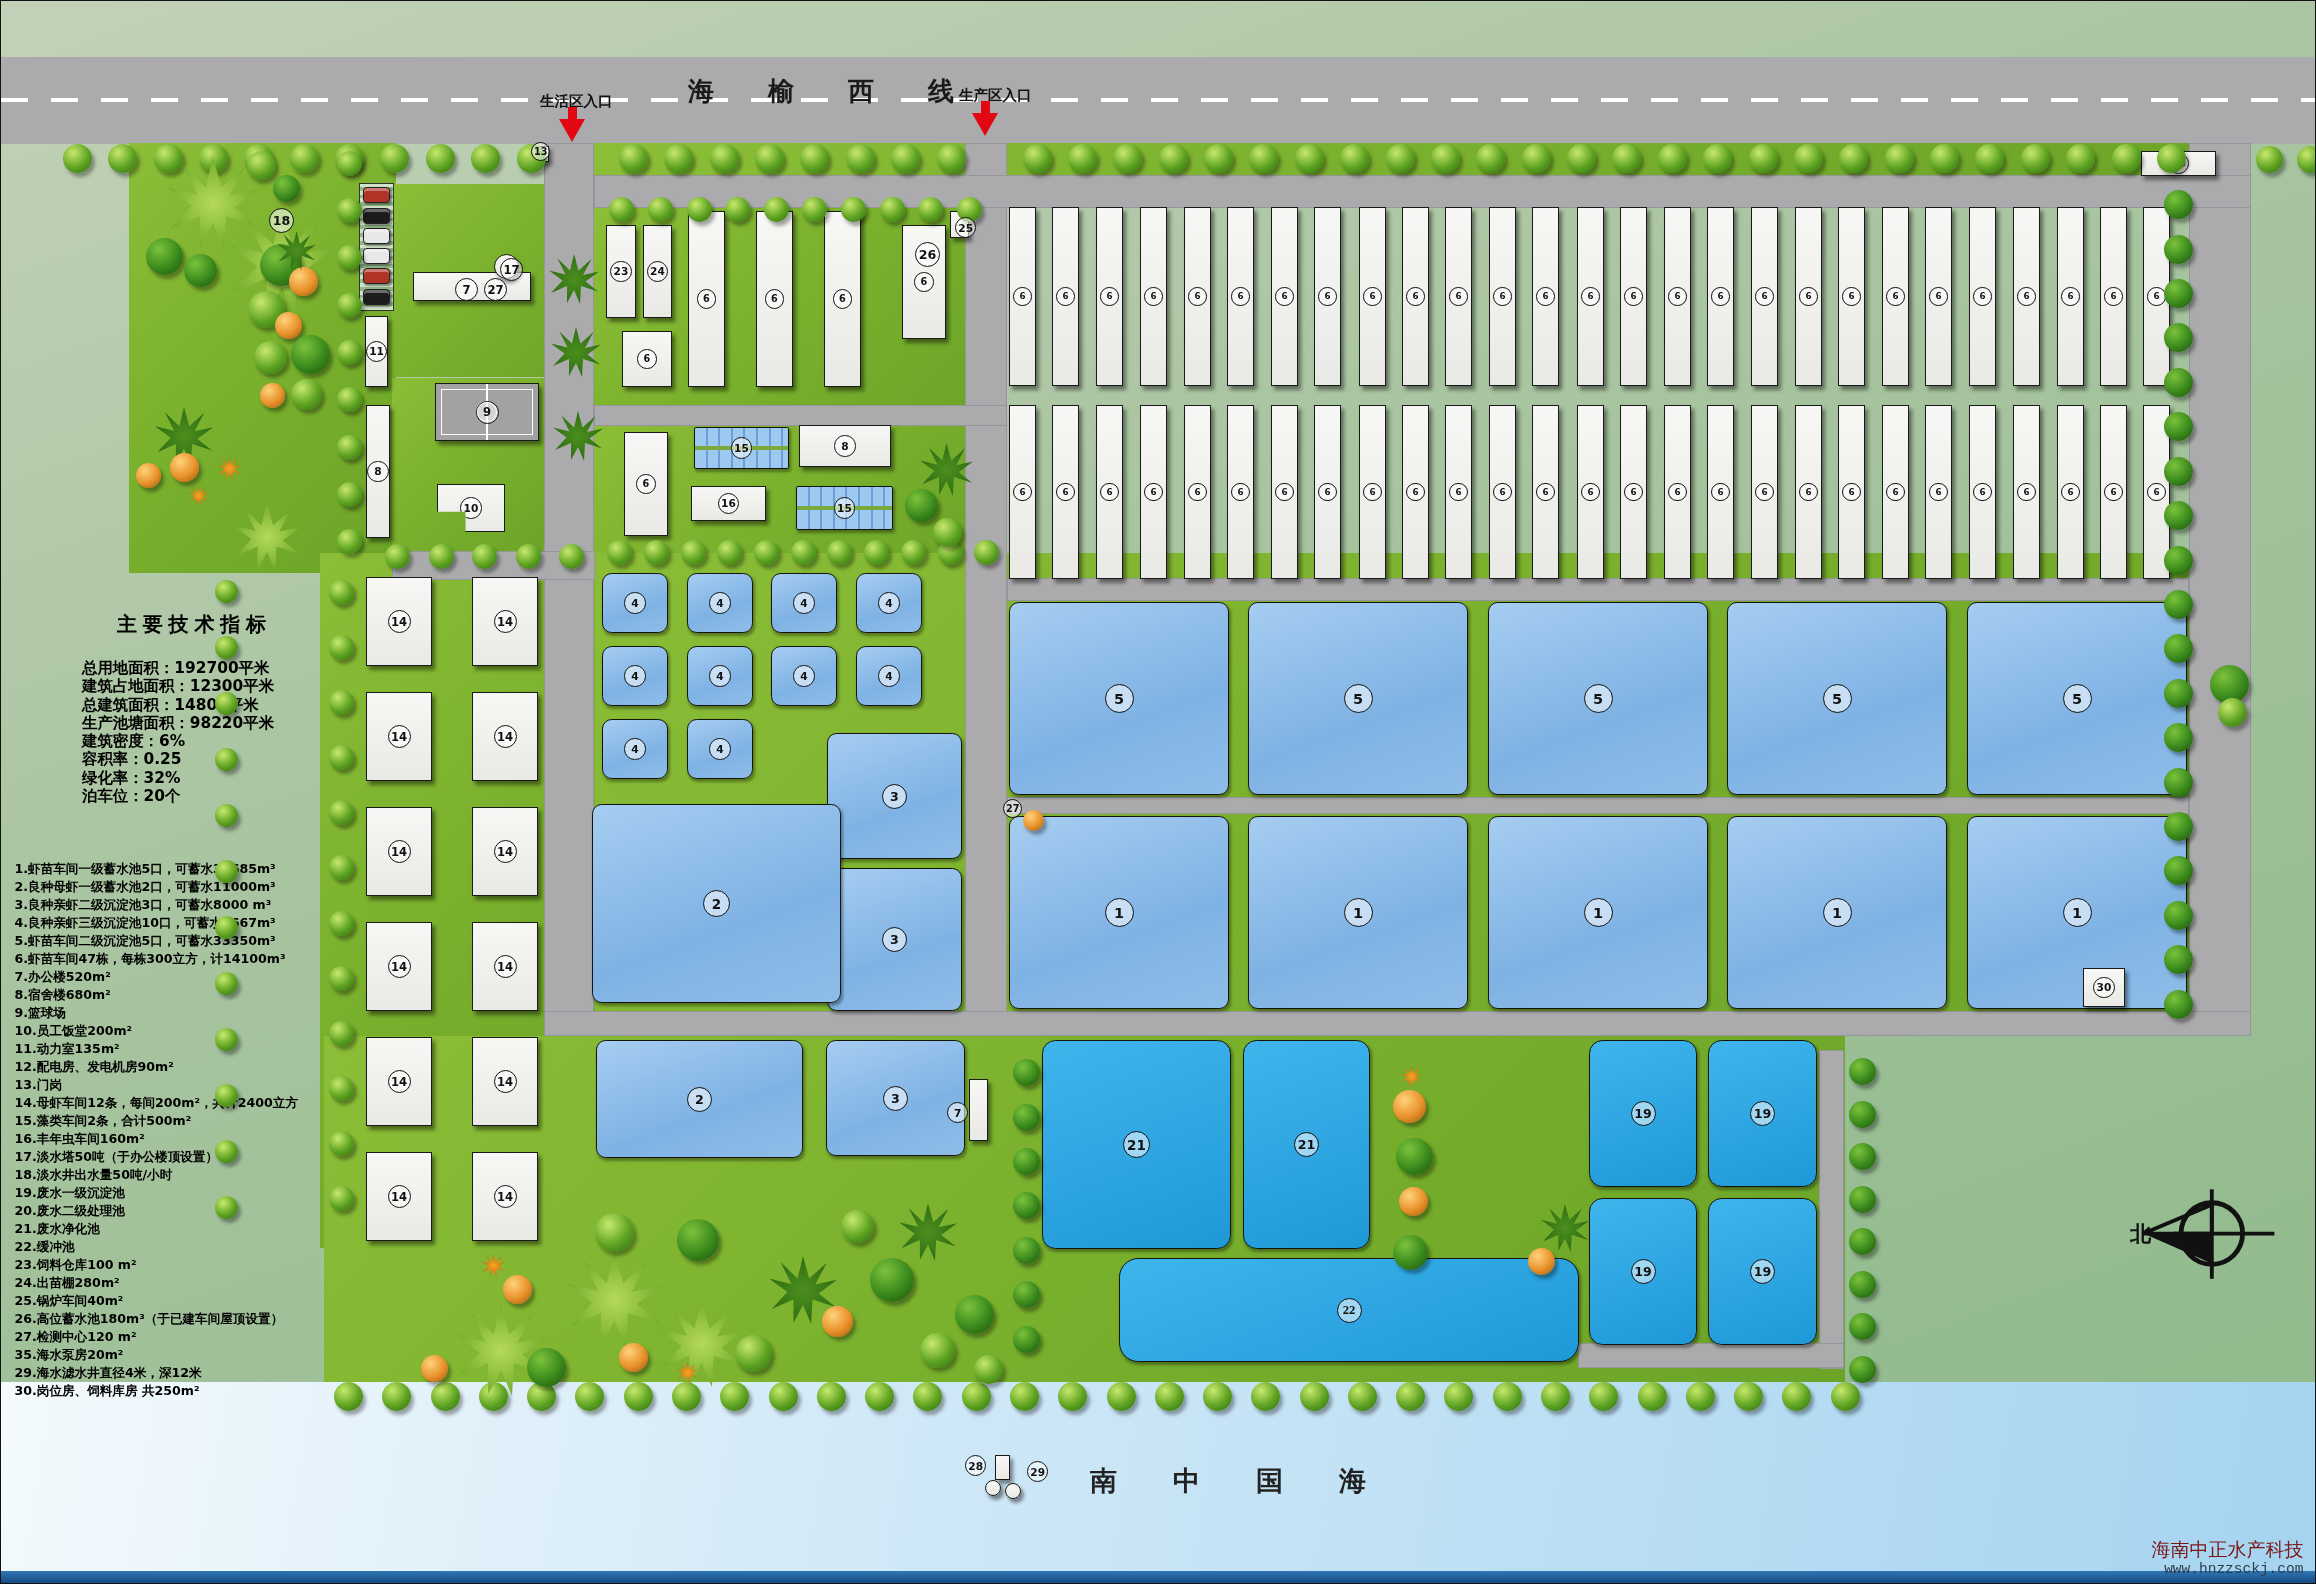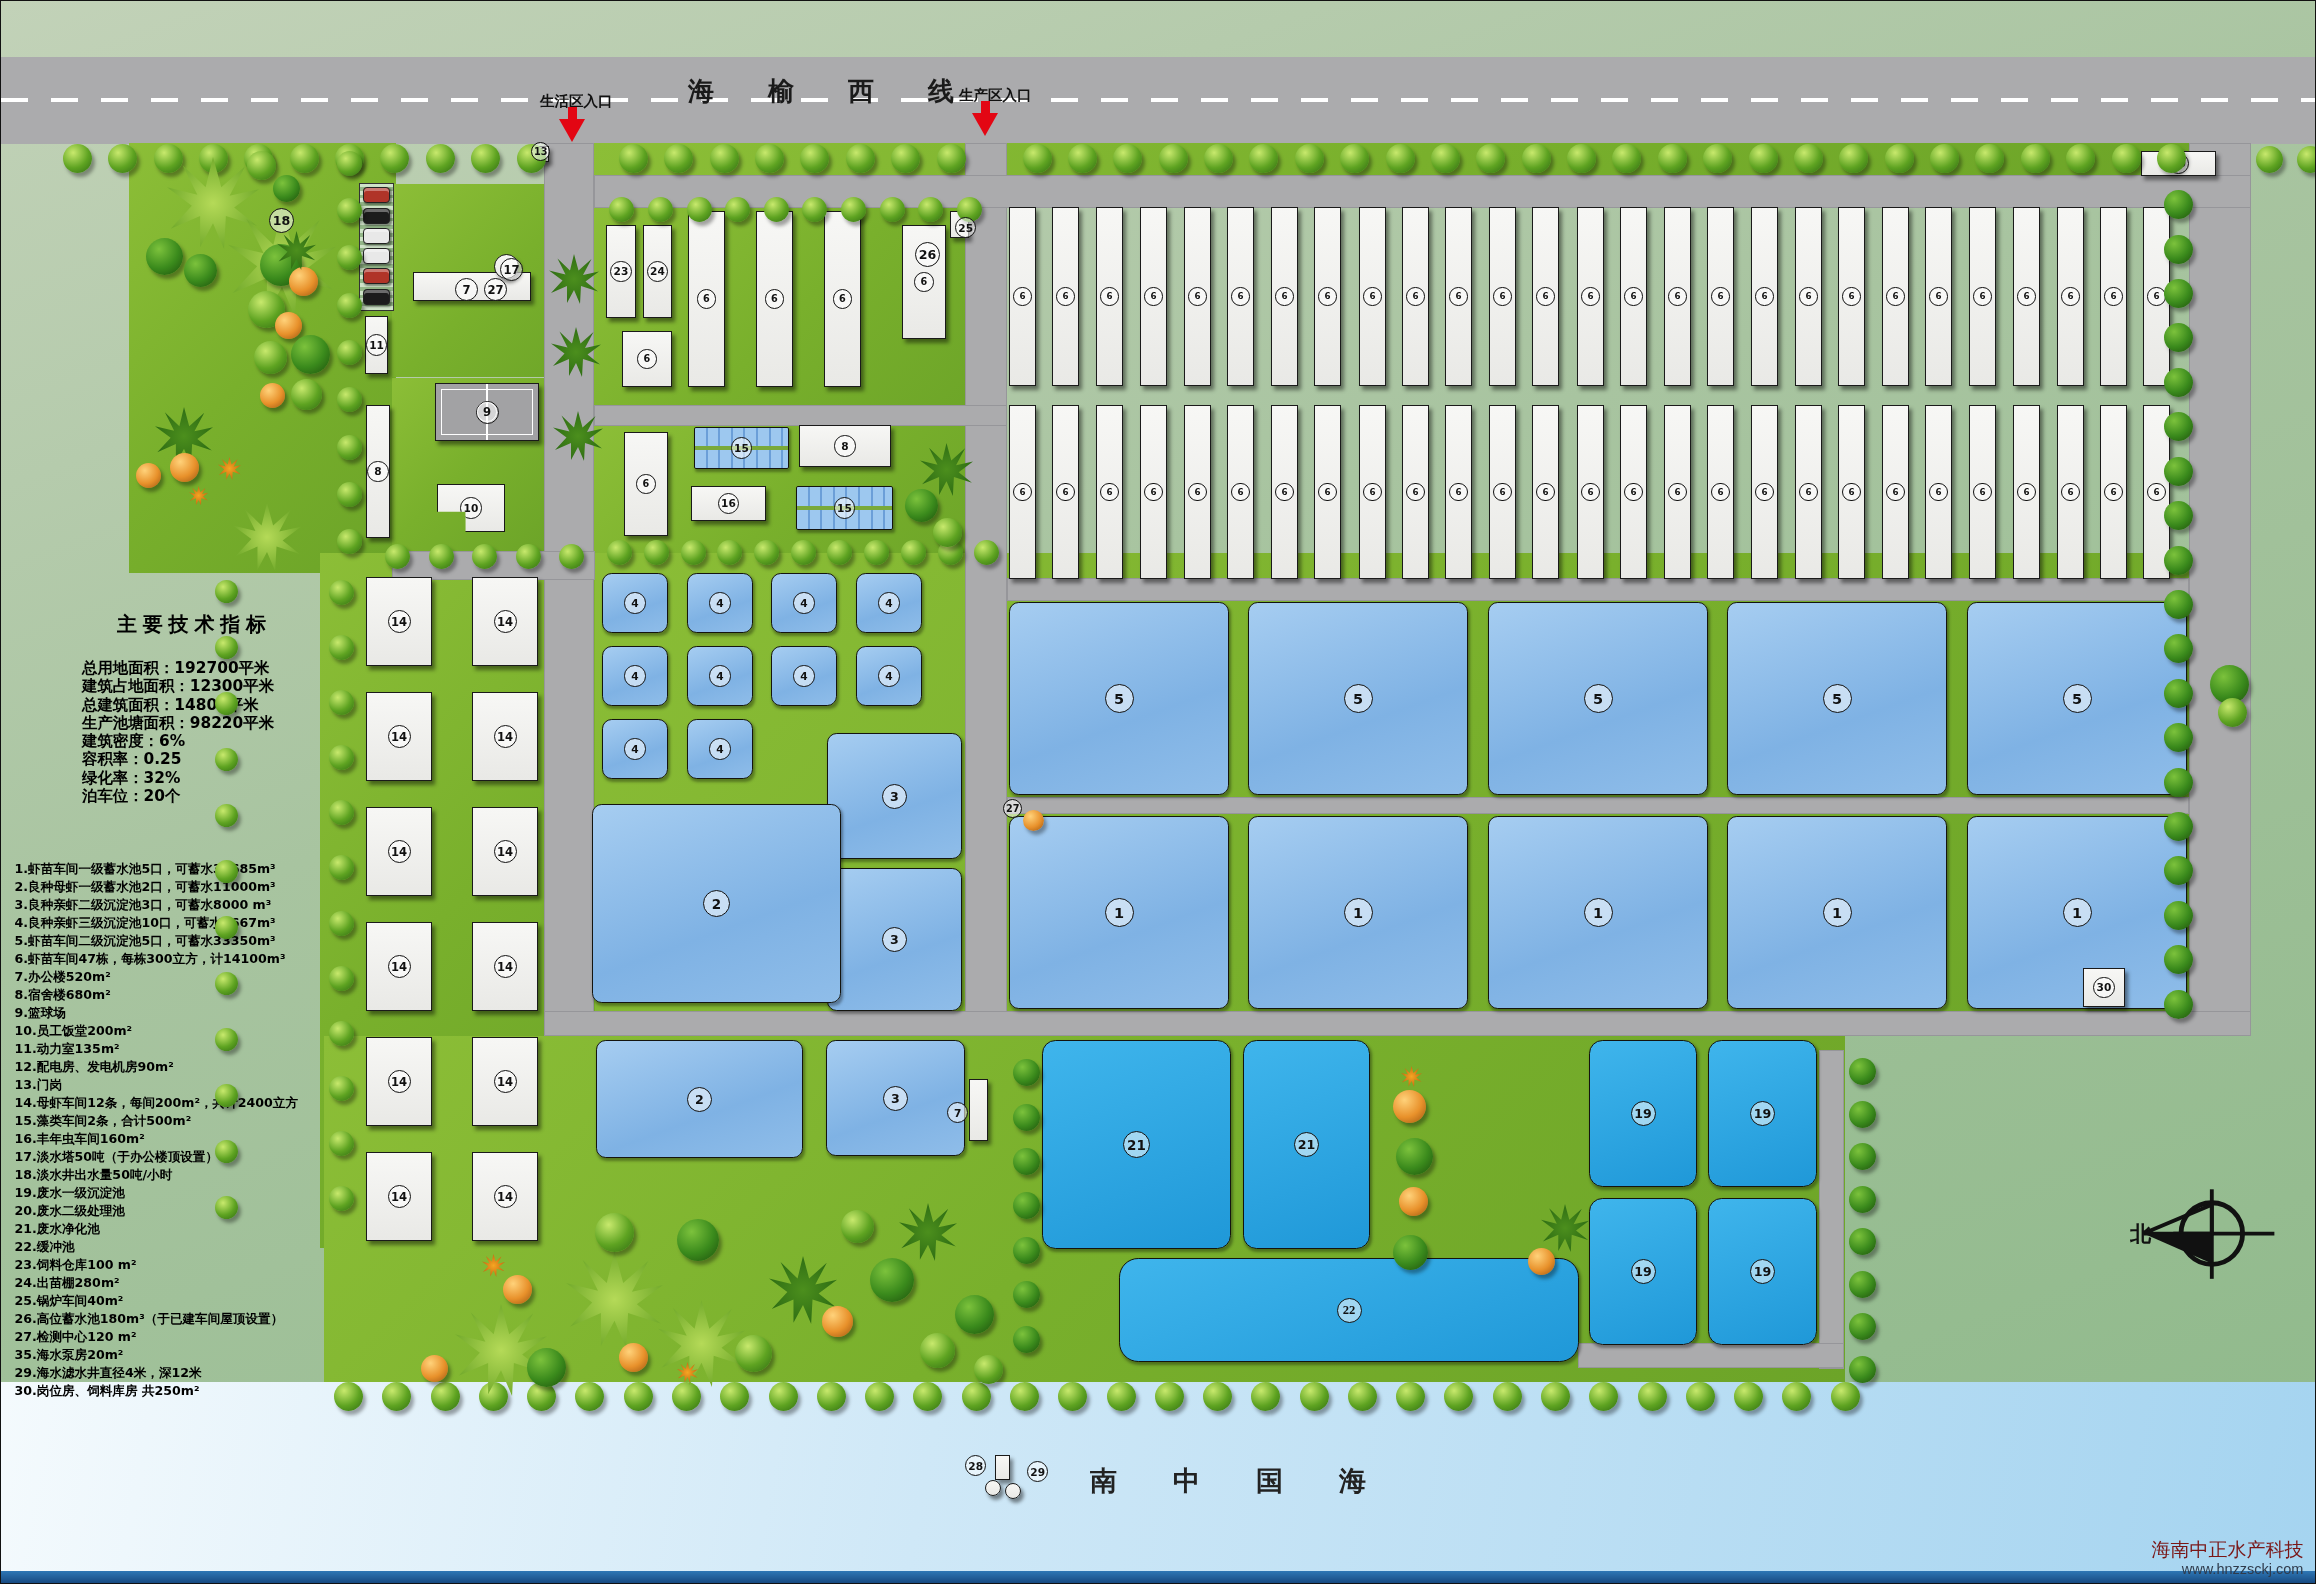--- a/index.html
+++ b/index.html
@@ -61,21 +61,21 @@
   .legend-line{font-size:12.6px;font-weight:bold;line-height:18px;color:#000;white-space:nowrap;}
   #beach{position:absolute;left:0;top:1381px;width:2316px;height:191px;
     background:linear-gradient(100deg,#f4fafd 0%,#cfe8f7 40%,#a5d4f0 100%);}
   #deepsea{position:absolute;left:0;top:1570px;width:2316px;height:14.5px;
     background:linear-gradient(180deg,#2e77b5,#123f75);}
   #seaname{position:absolute;left:1089px;top:1462px;font-size:27px;color:#222;font-weight:bold;
     letter-spacing:56px;white-space:nowrap;}
   #officelabel{position:absolute;left:418px;top:278px;font-size:12.6px;font-weight:bold;color:#111;white-space:nowrap;}
   #watermark{position:absolute;right:11.6px;top:1537px;text-align:right;line-height:1.2;}
   #watermark .co{font-size:19px;font-weight:normal;color:#7a1616;}
-  #watermark .url{font-size:14.5px;color:#2f3b4c;font-family:Liberation Sans, sans-serif;}
+  #watermark .url{font-size:14.5px;color:#2f3b4c;font-family:Liberation Mono, monospace;}
   #compass{position:absolute;left:2129px;top:1186px;}
 </style>
 </head>
 <body>
 
 <div id="stage">
 
 
   <div id="toproad"></div>
   <div class="centerline"></div>
@@ -291,21 +291,21 @@
     <div class="pond " style="left: 1966px; top: 815px; width: 220px; height: 193px;">
       <div class="num" style="width: 27px; height: 27px; font-size: 14.5px; flex: 0 0 auto;">1</div>
     </div>
     <div class="bld" style="left: 527px; top: 145px; width: 21px; height: 16.4px;"></div>
     <div class="bld" style="left: 2140px; top: 150px; width: 75px; height: 25px;">
       <div class="num" style="width: 19.3px; height: 19.3px; font-size: 10.6px; flex: 0 0 auto;">30</div>
     </div>
     <div class="bld" style="left: 2082px; top: 967px; width: 42px; height: 39px;">
       <div class="num" style="width: 19.3px; height: 19.3px; font-size: 10.6px; flex: 0 0 auto;">30</div>
     </div>
-    <div class="bld" style="left: 364px; top: 315px; width: 23px; height: 58px;">
+    <div class="bld" style="left: 364px; top: 315px; width: 23px; height: 71px;">
       <div class="num" style="width: 19.3px; height: 19.3px; font-size: 10.6px; flex: 0 0 auto;">11</div>
     </div>
     <div class="bld" style="left: 412px; top: 271px; width: 118px; height: 29px;"></div>
     <div class="bld" style="left: 493px; top: 253px; width: 25px; height: 25px; border-radius: 50%;"></div>
     <div class="bld" style="left: 605px; top: 224px; width: 30px; height: 93px;">
       <div class="num" style="width: 19.3px; height: 19.3px; font-size: 10.6px; flex: 0 0 auto;">23</div>
     </div>
     <div class="bld" style="left: 642px; top: 224px; width: 29px; height: 93px;">
       <div class="num" style="width: 19.3px; height: 19.3px; font-size: 10.6px; flex: 0 0 auto;">24</div>
     </div>

